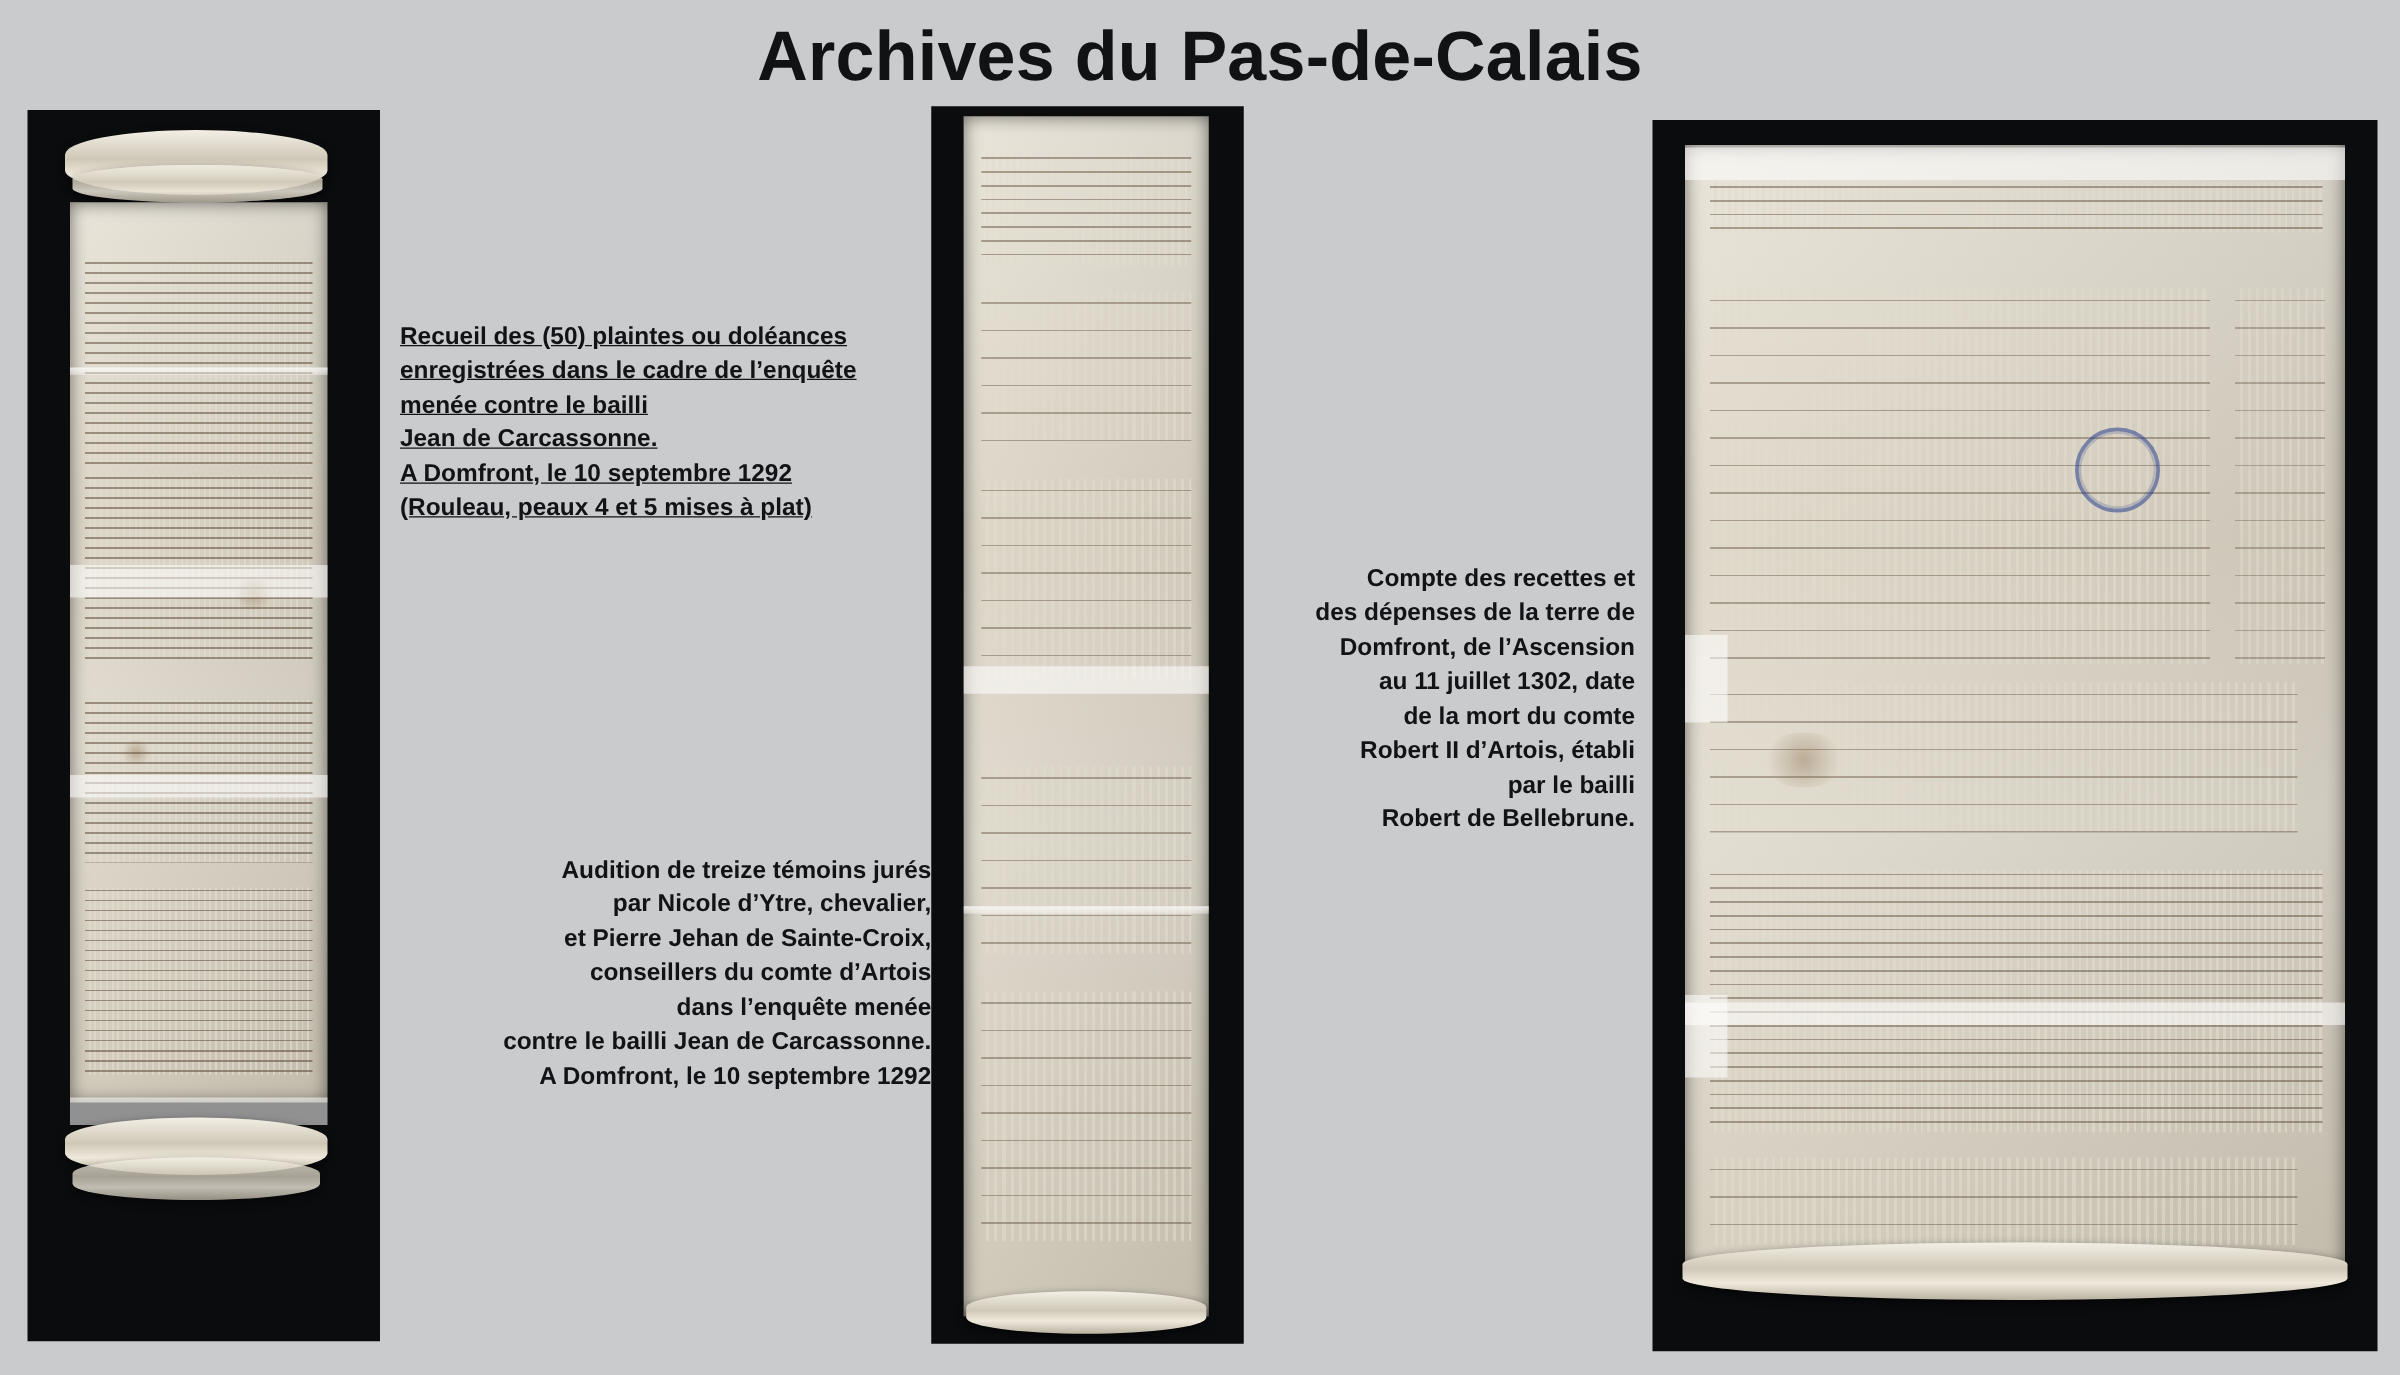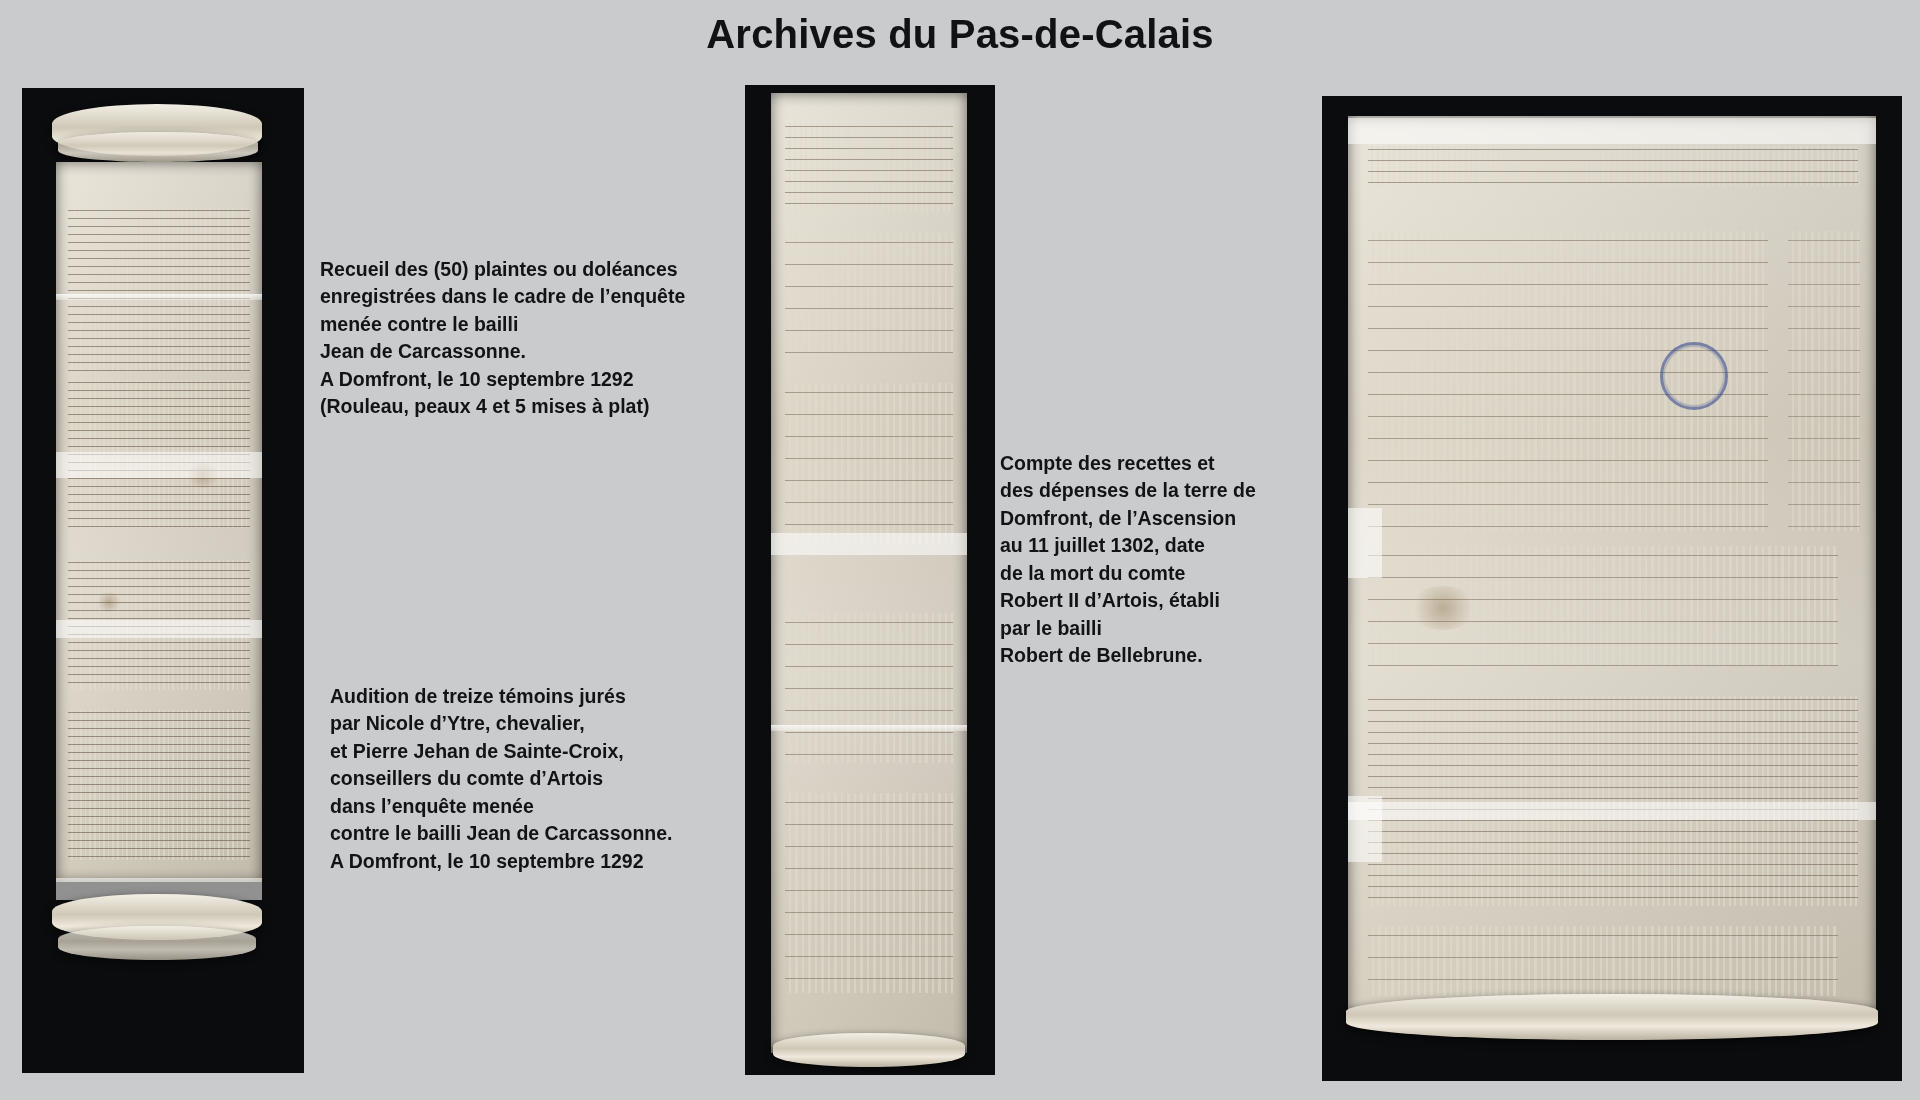--- a/index.html
+++ b/index.html
@@ -15,21 +15,21 @@
     overflow: hidden;
   }
 
   
   .page-title {
     position: absolute;
     top: 12px;
     left: 0;
     width: 1920px;
     text-align: center;
-    font-size: 40px;
+    font-size: 56px;
     font-weight: bold;
     color: #111214;
     letter-spacing: 0.2px;
   }
 
   
   .plate {
     position: absolute;
     background: #0b0c0e;
     overflow: hidden;
@@ -150,21 +150,21 @@
     line-height: 27.5px;
     font-weight: bold;
     color: #121316;
     white-space: pre-line;
   }
   .caption .ref {
     display: block;
     margin-top: 22px;
   }
   .cap-left   { text-align: left; }
-  .cap-right  { }
+  .cap-right  { text-align: right; }
 </style>
 </head>
 <body>
 
 <div class="page-title">Archives du Pas-de-Calais</div>
 
 <div class="plate" style="left:22px; top:88px; width:282px; height:985px;">
 
   <div class="roll" style="left:30px; top:16px; width:210px; height:52px;"></div>
   <div class="roll" style="left:36px; top:44px; width:200px; height:30px; opacity:.85;"></div>
@@ -180,21 +180,21 @@
 
   <div class="seam" style="left:34px; top:206px; width:206px;"></div>
   <div class="strap" style="left:34px; top:364px; width:206px; height:26px;"></div>
   <div class="strap" style="left:34px; top:532px; width:206px; height:18px;"></div>
   <div class="strap" style="left:34px; top:790px; width:206px; height:22px;"></div>
 
   <div class="roll" style="left:30px; top:806px; width:210px; height:46px;"></div>
   <div class="roll" style="left:36px; top:838px; width:198px; height:34px; opacity:.8;"></div>
 </div>
 
-<div class="caption cap-left" style="left:320px; top:228px; width:430px;">
+<div class="caption cap-left" style="left:320px; top:228px; width:430px;text-decoration:underline;">
   <span>Recueil des (50) plaintes ou doléances
 enregistrées dans le cadre de l’enquête
 menée contre le bailli
 Jean de Carcassonne.
 A Domfront, le 10 septembre 1292
 (Rouleau, peaux 4 et 5 mises à plat)</span>
 </div>
 
 <div class="plate" style="left:745px; top:85px; width:250px; height:990px;">
 

